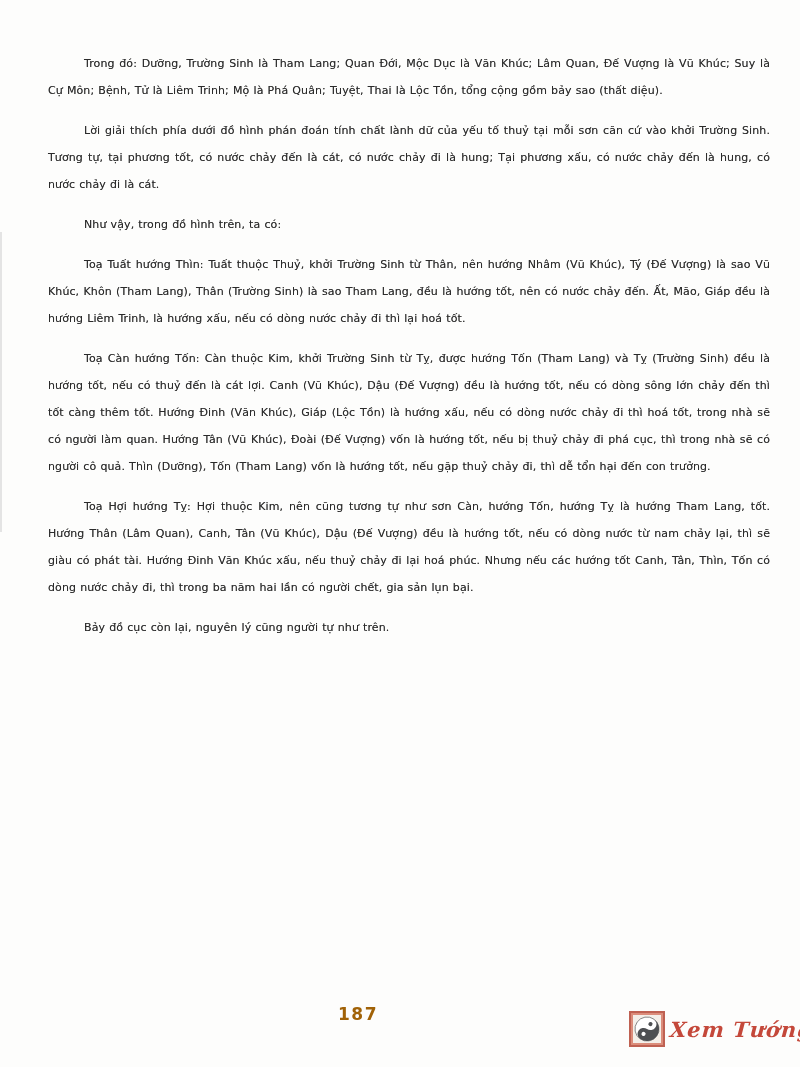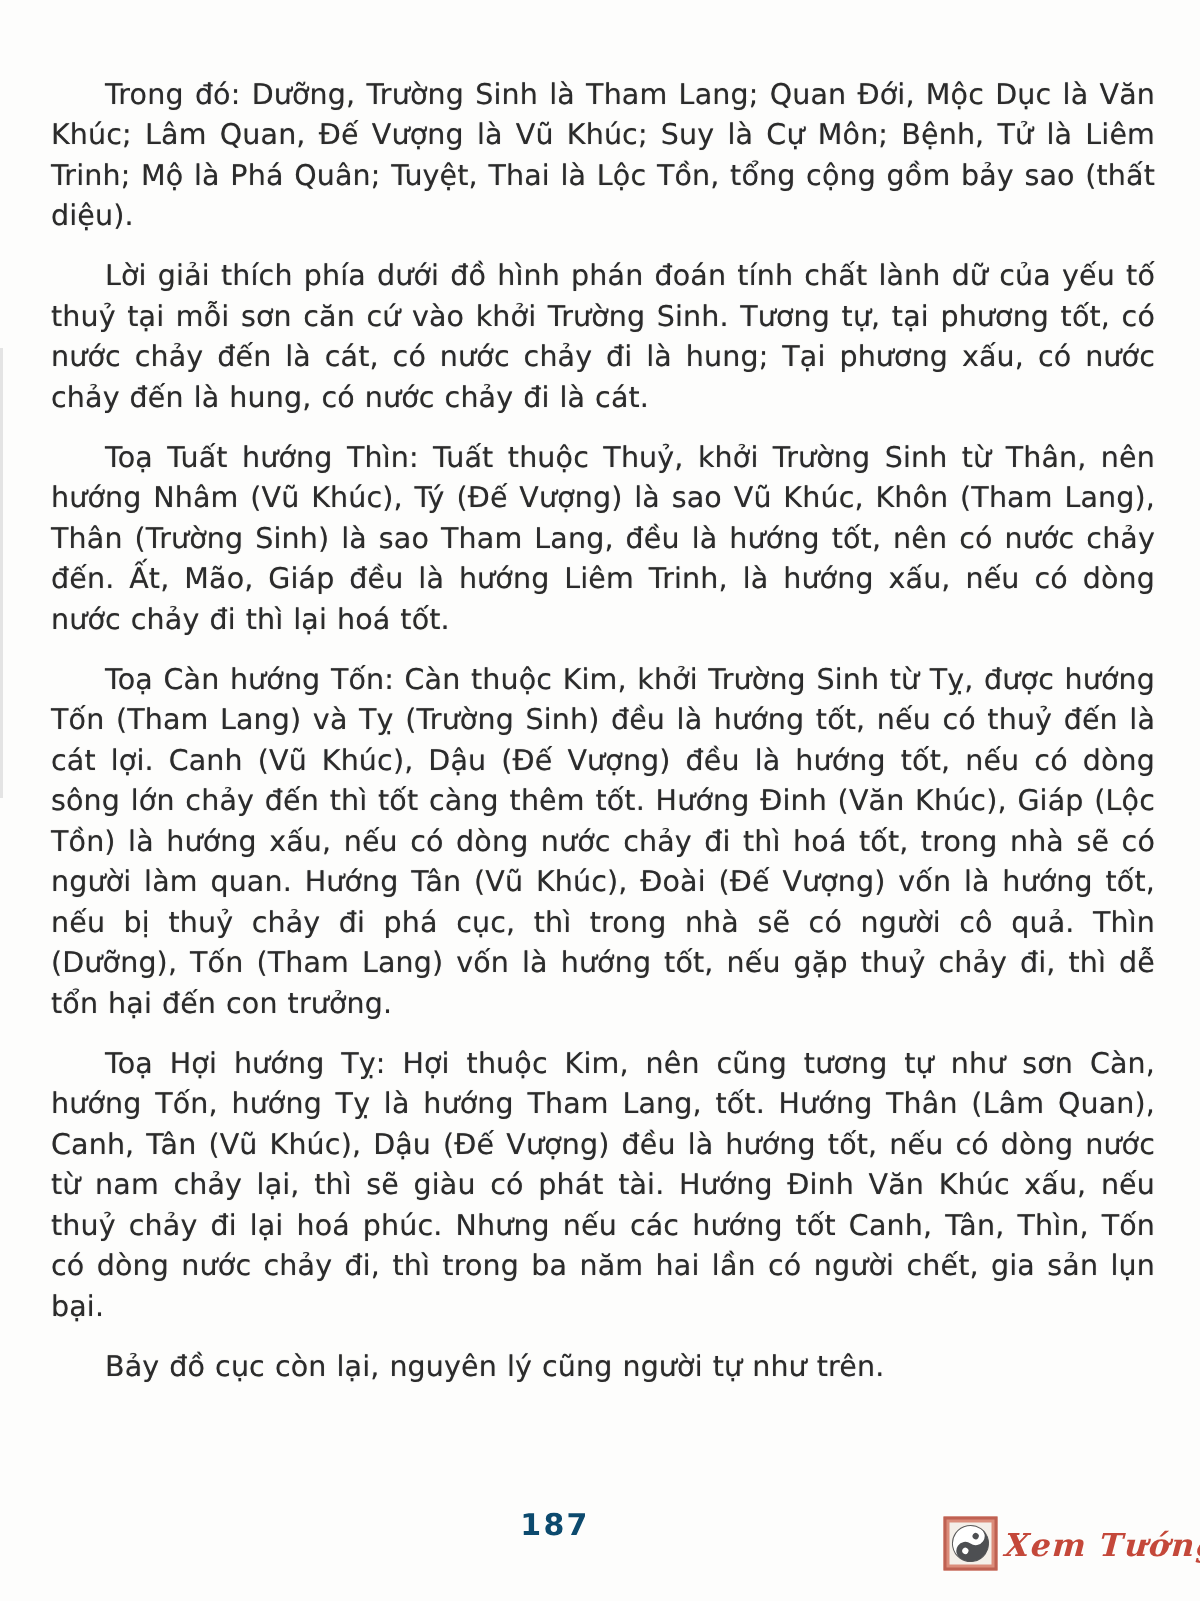--- a/index.html
+++ b/index.html
@@ -24,39 +24,38 @@
     height: 300px;
     background: #e4e4e4;
   }
   .page-content {
     position: absolute;
     left: 30px;
     top: 50px;
     width: 740px;
   }
   .page-content p {
-    margin: 0 0 13px 4px;
-    font-size: 19px;
+    margin: 0 0 13px 18px;
+    font-size: 11px;
     line-height: 27px;
     color: #2b2b2b;
     text-align: justify;
     text-indent: 36px;
     letter-spacing: 0.1px;
     word-spacing: 0.5px;
     text-shadow: 0 0 0.5px rgba(40,40,40,0.55);
   }
   .page-number {
     position: absolute;
     top: 1004px;
     left: 338px;
     width: 64px;
-    text-align: center;
-    font-size: 20px;
+    font-size: 17px;
     font-weight: bold;
-    color: #0c4a6e;
+    color: #a16207;
     letter-spacing: 1.5px;
     font-family: "DejaVu Sans", sans-serif;
   }
   .watermark {
     position: absolute;
     left: 629px;
     top: 1011px;
     display: flex;
     align-items: center;
     gap: 5px;
@@ -91,20 +90,21 @@
   }
 </style>
 </head>
 <body>
 
 <div class="scan-line"></div>
 
 <div class="page-content">
   <p>Trong đó: Dưỡng, Trường Sinh là Tham Lang; Quan Đới, Mộc Dục là Văn Khúc; Lâm Quan, Đế Vượng là Vũ Khúc; Suy là Cự Môn; Bệnh, Tử là Liêm Trinh; Mộ là Phá Quân; Tuyệt, Thai là Lộc Tồn, tổng cộng gồm bảy sao (thất diệu).</p>
   <p>Lời giải thích phía dưới đồ hình phán đoán tính chất lành dữ của yếu tố thuỷ tại mỗi sơn căn cứ vào khởi Trường Sinh. Tương tự, tại phương tốt, có nước chảy đến là cát, có nước chảy đi là hung; Tại phương xấu, có nước chảy đến là hung, có nước chảy đi là cát.</p>
+  <p>Như vậy, trong đồ hình trên, ta có:</p>
   <p>Toạ Tuất hướng Thìn: Tuất thuộc Thuỷ, khởi Trường Sinh từ Thân, nên hướng Nhâm (Vũ Khúc), Tý (Đế Vượng) là sao Vũ Khúc, Khôn (Tham Lang), Thân (Trường Sinh) là sao Tham Lang, đều là hướng tốt, nên có nước chảy đến. Ất, Mão, Giáp đều là hướng Liêm Trinh, là hướng xấu, nếu có dòng nước chảy đi thì lại hoá tốt.</p>
   <p>Toạ Càn hướng Tốn: Càn thuộc Kim, khởi Trường Sinh từ Tỵ, được hướng Tốn (Tham Lang) và Tỵ (Trường Sinh) đều là hướng tốt, nếu có thuỷ đến là cát lợi. Canh (Vũ Khúc), Dậu (Đế Vượng) đều là hướng tốt, nếu có dòng sông lớn chảy đến thì tốt càng thêm tốt. Hướng Đinh (Văn Khúc), Giáp (Lộc Tồn) là hướng xấu, nếu có dòng nước chảy đi thì hoá tốt, trong nhà sẽ có người làm quan. Hướng Tân (Vũ Khúc), Đoài (Đế Vượng) vốn là hướng tốt, nếu bị thuỷ chảy đi phá cục, thì trong nhà sẽ có người cô quả. Thìn (Dưỡng), Tốn (Tham Lang) vốn là hướng tốt, nếu gặp thuỷ chảy đi, thì dễ tổn hại đến con trưởng.</p>
   <p>Toạ Hợi hướng Tỵ: Hợi thuộc Kim, nên cũng tương tự như sơn Càn, hướng Tốn, hướng Tỵ là hướng Tham Lang, tốt. Hướng Thân (Lâm Quan), Canh, Tân (Vũ Khúc), Dậu (Đế Vượng) đều là hướng tốt, nếu có dòng nước từ nam chảy lại, thì sẽ giàu có phát tài. Hướng Đinh Văn Khúc xấu, nếu thuỷ chảy đi lại hoá phúc. Nhưng nếu các hướng tốt Canh, Tân, Thìn, Tốn có dòng nước chảy đi, thì trong ba năm hai lần có người chết, gia sản lụn bại.</p>
   <p>Bảy đồ cục còn lại, nguyên lý cũng người tự như trên.</p>
 </div>
 
 <div class="page-number">187</div>
 
 <div class="watermark">
   <span class="wm-logo">

